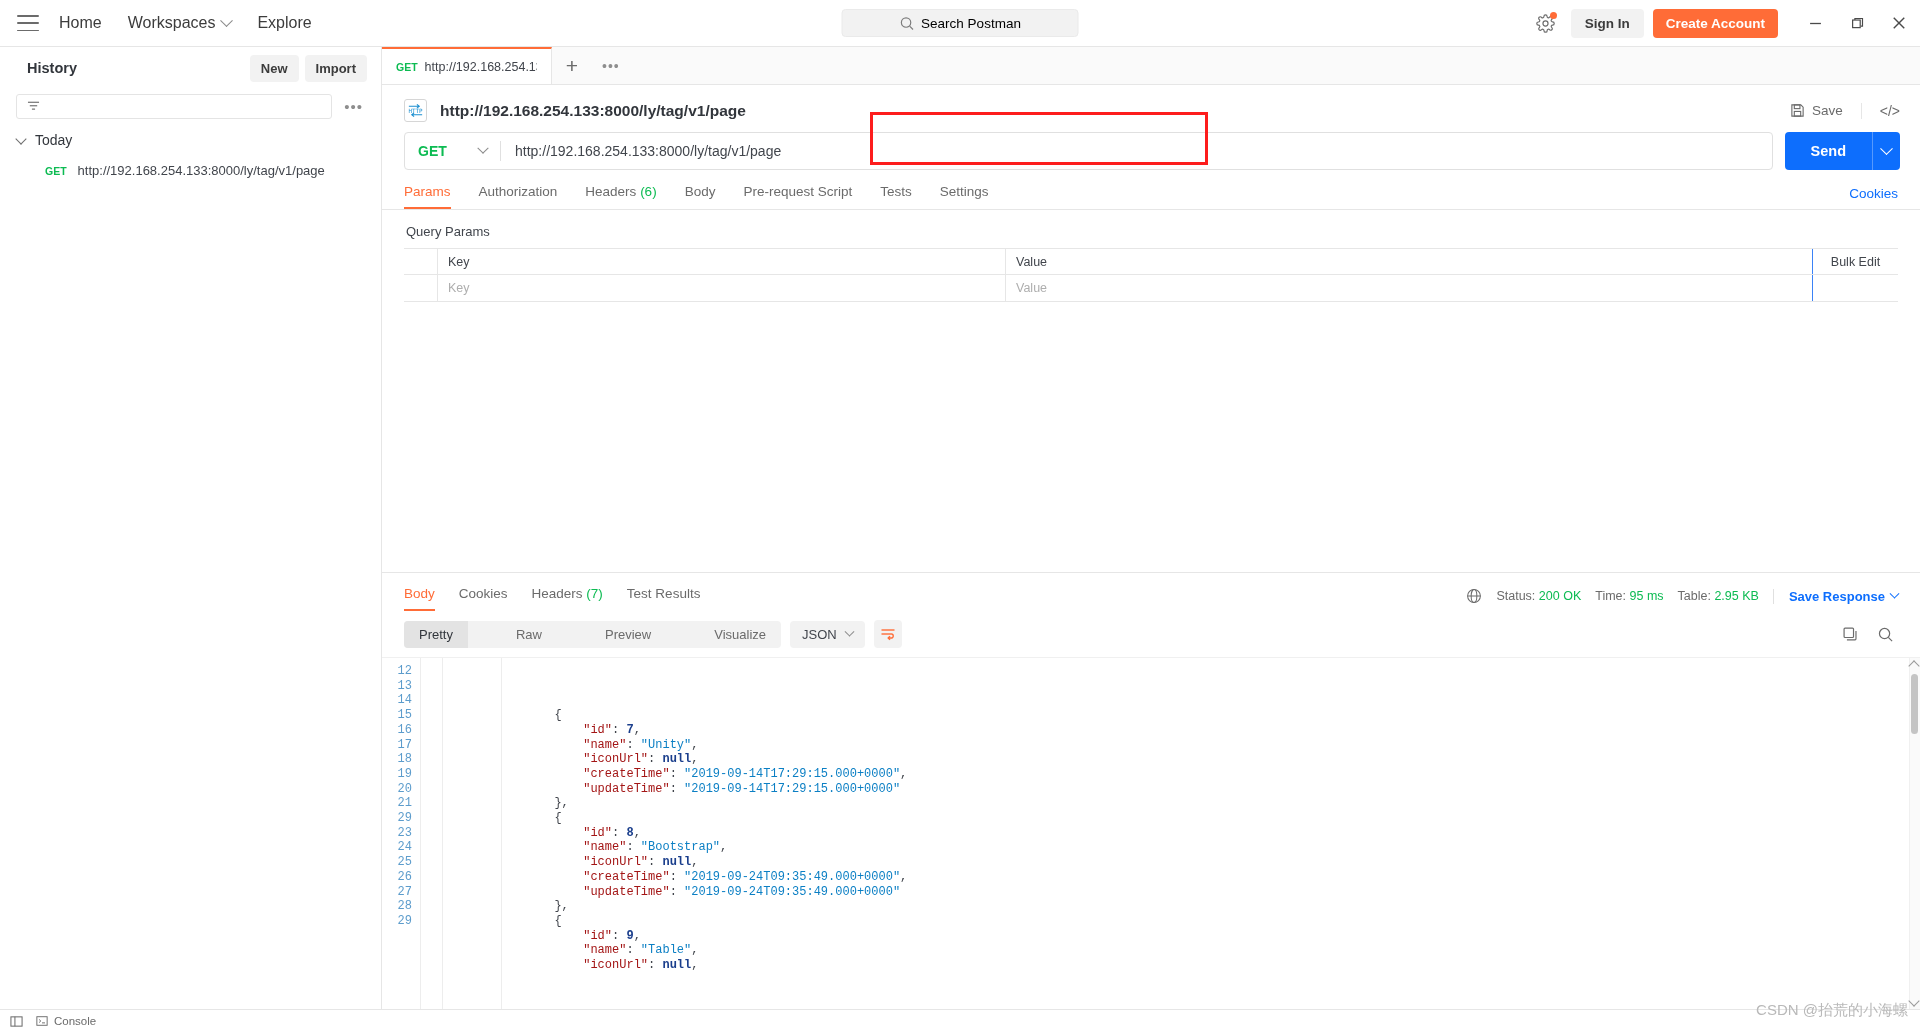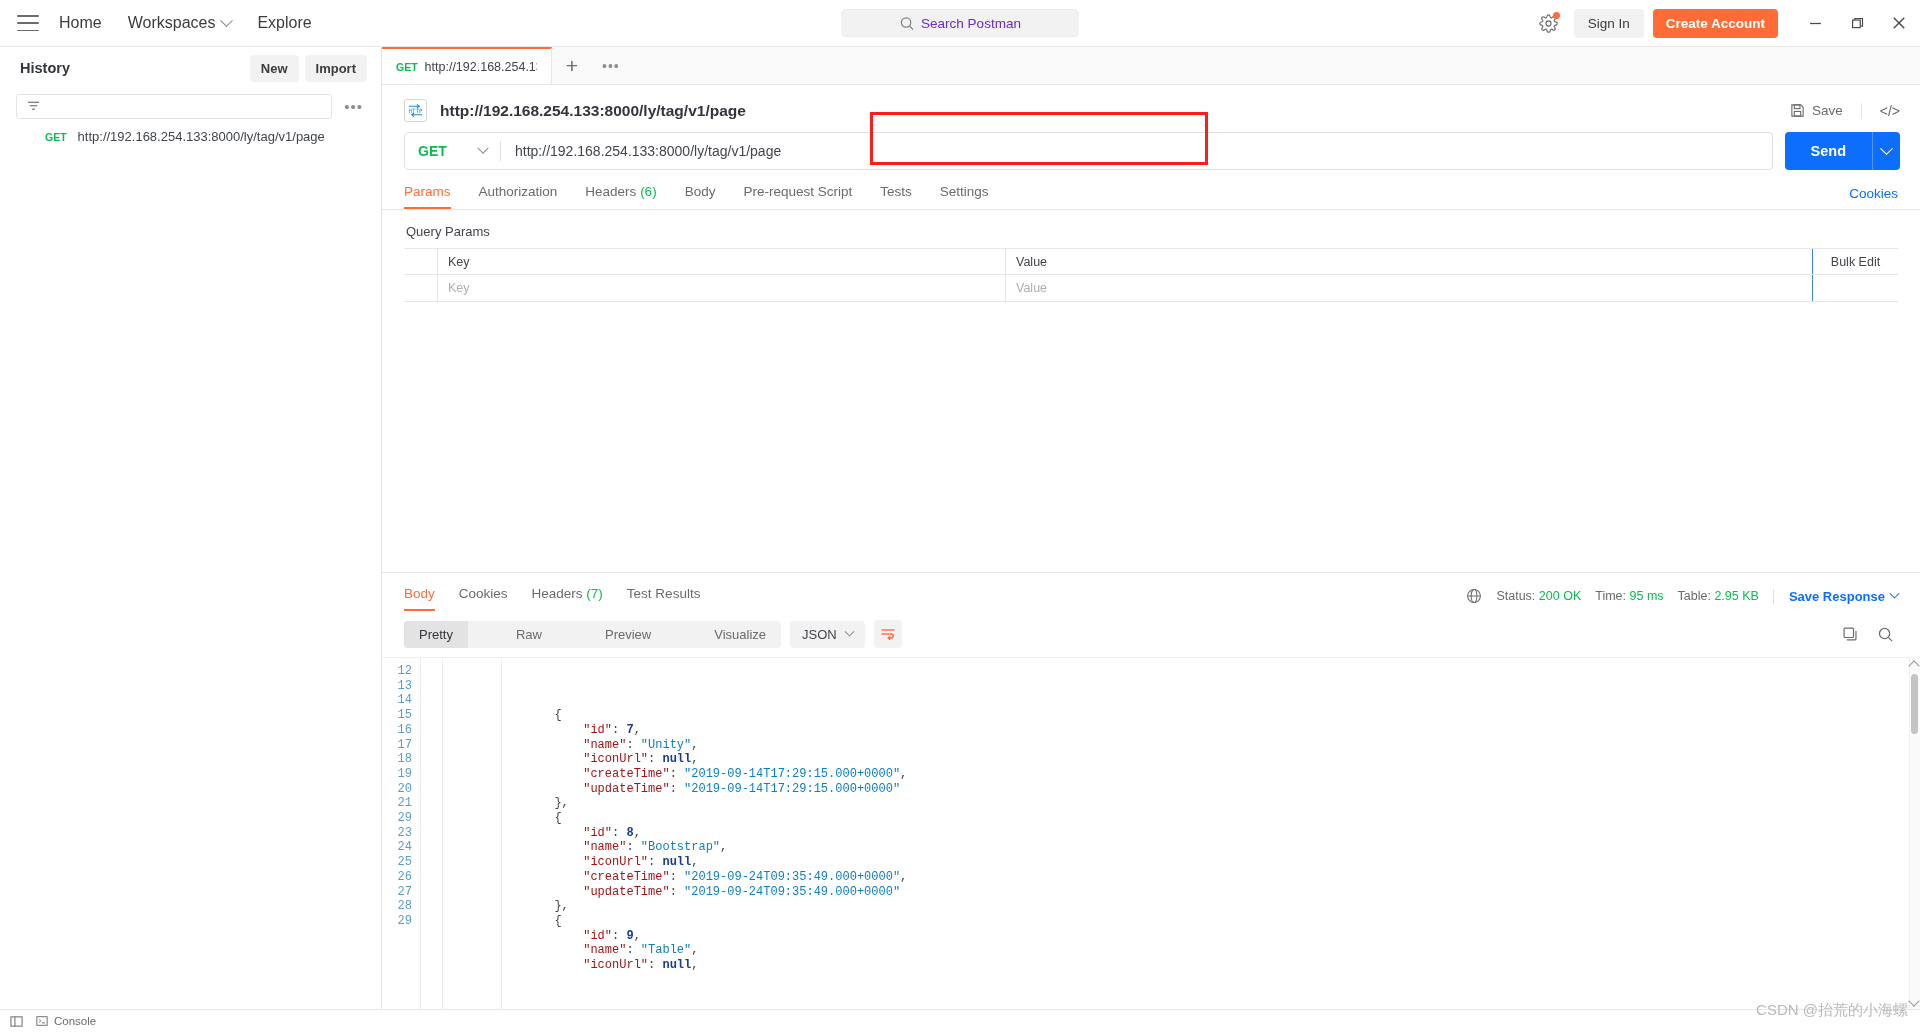--- a/index.html
+++ b/index.html
@@ -24,40 +24,40 @@
   .appnav { display: flex; align-items: center; gap: 26px; }
   .appnav .navitem { font-size: 16px; color: #3c3c3c; cursor: pointer; display: flex; align-items: center; gap: 7px; }
   .caret { display:inline-block; width: 9px; height: 9px; border-right: 1.6px solid #8b8b8b;
            border-bottom: 1.6px solid #8b8b8b; transform: rotate(45deg) translate(-2px,-2px); }
   .searchwrap {
     position: absolute; left: 50%; transform: translateX(-50%);
     width: 237px; height: 28px; background: #f2f2f2; border: 1px solid #eaeaea;
     border-radius: 4px; display: flex; align-items: center; justify-content: center; gap: 7px;
     cursor: text;
   }
-  .searchwrap .ph { font-size: 13.5px; color: #6d28d9; }
+  .searchwrap .ph { font-size: 13.5px; color: #000000; }
   .appbar-right { margin-left: auto; display: flex; align-items: center; gap: 0; padding-right: 0; }
   .gearbtn { position: relative; width: 34px; height: 34px; display:flex; align-items:center; justify-content:center; cursor:pointer; margin-right: 8px;}
   .gear-dot { position: absolute; top: 6px; right: 6px; width: 7px; height: 7px; border-radius: 50%; background: #ff6c37; }
   .signin {
-    background: #f2f2f2; color: #3c3c3c; font-size: 13.5px; font-weight: normal;
+    background: #f2f2f2; color: #3c3c3c; font-size: 13.5px; font-weight: bold;
     border: none; border-radius: 4px; padding: 7px 14px; cursor: pointer; margin-right: 9px;
   }
   .createacct {
     background: #ff6c37; color: #fff; font-size: 13.5px; font-weight: bold;
     border: none; border-radius: 4px; padding: 7px 13px; cursor: pointer; margin-right: 16px;
   }
   .winbtn { width: 42px; height: 47px; display: flex; align-items: center; justify-content: center; cursor: pointer; }
 
   
   .body-split { display: flex; height: 962px; width: 100%; }
 
   
   .sidebar { width: 382px; min-width: 382px; border-right: 1px solid #e6e6e6; background: #fff; display:flex; flex-direction: column;}
-  .sb-head { height: 42px; display: flex; align-items: center; padding: 0 14px 0 20px; }
+  .sb-head { height: 42px; display: flex; align-items: center; padding: 0 14px 0 27px; }
   .sb-title { font-size: 14.5px; font-weight: bold; color: #32363c; }
   .sb-head-actions { margin-left: auto; display: flex; gap: 6px; }
   .sb-btn { background: #f2f2f2; border: none; border-radius: 4px; font-size: 13px; font-weight: bold;
             color: #3c3c3c; padding: 6px 11px; cursor: pointer; }
   .sb-filterrow { display: flex; align-items: center; padding: 0 14px 0 16px; height: 34px; gap: 8px; }
   .filterbox { flex: 1; height: 25px; border: 1px solid #e4e4e4; border-radius: 3px; display: flex; align-items: center; padding-left: 9px; cursor: text;}
   .dots { color: #8e8e8e; font-size: 15px; letter-spacing: 1px; cursor: pointer; padding: 0 4px; }
   .sb-group { display: flex; align-items: center; gap: 10px; padding: 9px 0 9px 17px; cursor: pointer; }
   .sb-group-label { font-size: 14px; color: #32363c; }
   .chev-d { width: 8px; height: 8px; border-right: 1.5px solid #6e6e6e; border-bottom: 1.5px solid #6e6e6e;
@@ -232,20 +232,24 @@
     </div>
     <div class="sb-filterrow">
       <div class="filterbox">
         <svg width="15" height="12" viewBox="0 0 16 13">
           <line x1="2" y1="2.5" x2="14" y2="2.5" stroke="#7d7d7d" stroke-width="1.4"></line>
           <line x1="4" y1="6.2" x2="12" y2="6.2" stroke="#7d7d7d" stroke-width="1.4"></line>
           <line x1="6.3" y1="9.9" x2="9.7" y2="9.9" stroke="#7d7d7d" stroke-width="1.4"></line>
         </svg>
       </div>
       <span class="dots">•••</span>
+    </div>
+    <div class="sb-group">
+      <span class="chev-d"></span>
+      <span class="sb-group-label">Today</span>
     </div>
     <div class="hist-item">
       <span class="method-get">GET</span>
       <span class="hist-url">http://192.168.254.133:8000/ly/tag/v1/page</span>
     </div>
   </div>
 
   <div class="right">
 
     <div class="tabstrip">

